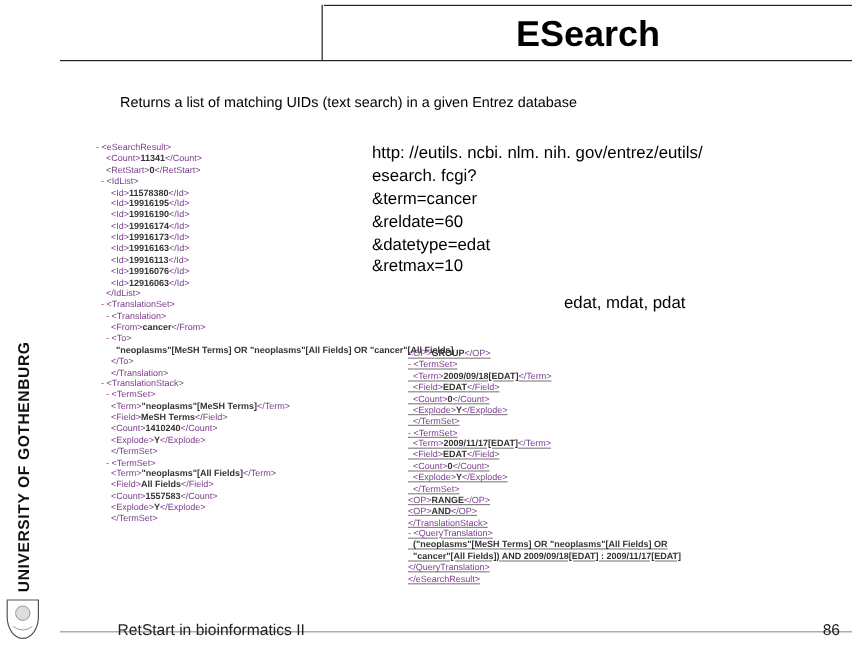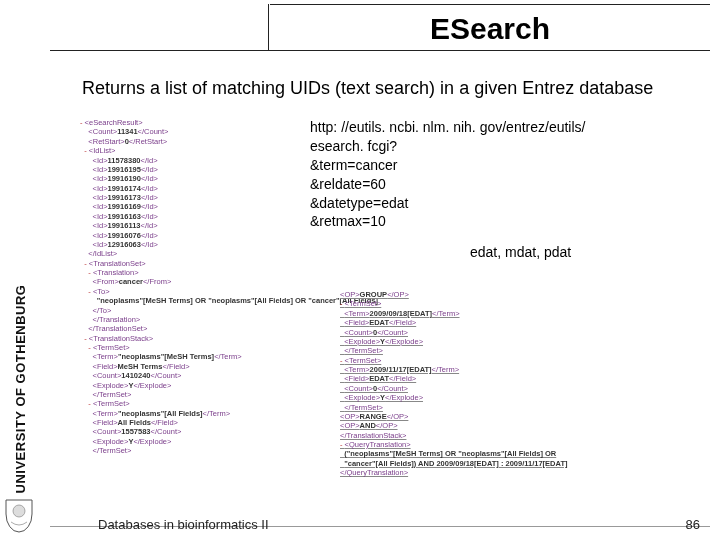--- a/index.html
+++ b/index.html
@@ -62,22 +62,22 @@
   }
   .header .vline {
     position: absolute;
     left: 228px;
     top: 4px;
     height: 46px;
     border-left: 1px solid #222;
   }
   .subtitle {
     position: absolute;
-    left: 82px; top: 78px;
-    font-size: 18px;
+    left: 100px; top: 78px;
+    font-size: 12px;
     color: #000;
   }
   .xml-left {
     position: absolute;
     left: 80px;
     top: 118px;
     font-family: "Arial", sans-serif;
     font-size: 7.5px;
     line-height: 1.25;
     color: #888;
@@ -162,34 +162,32 @@
 <div class="xml-left" id="xml-left">
     <div><span class="dash">- </span><span class="tag">&lt;eSearchResult&gt;</span></div>
     <div>&nbsp;&nbsp;&nbsp;&nbsp;<span class="tag">&lt;Count&gt;</span><span class="txt">11341</span><span class="tag">&lt;/Count&gt;</span></div>
     <div>&nbsp;&nbsp;&nbsp;&nbsp;<span class="tag">&lt;RetStart&gt;</span><span class="txt">0</span><span class="tag">&lt;/RetStart&gt;</span></div>
     <div>&nbsp;&nbsp;<span class="dash">- </span><span class="tag">&lt;IdList&gt;</span></div>
     <div>&nbsp;&nbsp;&nbsp;&nbsp;&nbsp;&nbsp;<span class="tag">&lt;Id&gt;</span><span class="txt">11578380</span><span class="tag">&lt;/Id&gt;</span></div>
     <div>&nbsp;&nbsp;&nbsp;&nbsp;&nbsp;&nbsp;<span class="tag">&lt;Id&gt;</span><span class="txt">19916195</span><span class="tag">&lt;/Id&gt;</span></div>
     <div>&nbsp;&nbsp;&nbsp;&nbsp;&nbsp;&nbsp;<span class="tag">&lt;Id&gt;</span><span class="txt">19916190</span><span class="tag">&lt;/Id&gt;</span></div>
     <div>&nbsp;&nbsp;&nbsp;&nbsp;&nbsp;&nbsp;<span class="tag">&lt;Id&gt;</span><span class="txt">19916174</span><span class="tag">&lt;/Id&gt;</span></div>
     <div>&nbsp;&nbsp;&nbsp;&nbsp;&nbsp;&nbsp;<span class="tag">&lt;Id&gt;</span><span class="txt">19916173</span><span class="tag">&lt;/Id&gt;</span></div>
-    <div>&nbsp;&nbsp;&nbsp;&nbsp;&nbsp;&nbsp;<span class="tag">&lt;Id&gt;</span><span class="txt">19916169</span><span class="tag">&lt;/Id&gt;</span></div>
     <div>&nbsp;&nbsp;&nbsp;&nbsp;&nbsp;&nbsp;<span class="tag">&lt;Id&gt;</span><span class="txt">19916163</span><span class="tag">&lt;/Id&gt;</span></div>
     <div>&nbsp;&nbsp;&nbsp;&nbsp;&nbsp;&nbsp;<span class="tag">&lt;Id&gt;</span><span class="txt">19916113</span><span class="tag">&lt;/Id&gt;</span></div>
     <div>&nbsp;&nbsp;&nbsp;&nbsp;&nbsp;&nbsp;<span class="tag">&lt;Id&gt;</span><span class="txt">19916076</span><span class="tag">&lt;/Id&gt;</span></div>
     <div>&nbsp;&nbsp;&nbsp;&nbsp;&nbsp;&nbsp;<span class="tag">&lt;Id&gt;</span><span class="txt">12916063</span><span class="tag">&lt;/Id&gt;</span></div>
     <div>&nbsp;&nbsp;&nbsp;&nbsp;<span class="tag">&lt;/IdList&gt;</span></div>
     <div>&nbsp;&nbsp;<span class="dash">- </span><span class="tag">&lt;TranslationSet&gt;</span></div>
     <div>&nbsp;&nbsp;&nbsp;&nbsp;<span class="dash">- </span><span class="tag">&lt;Translation&gt;</span></div>
     <div>&nbsp;&nbsp;&nbsp;&nbsp;&nbsp;&nbsp;<span class="tag">&lt;From&gt;</span><span class="txt">cancer</span><span class="tag">&lt;/From&gt;</span></div>
     <div>&nbsp;&nbsp;&nbsp;&nbsp;<span class="dash">- </span><span class="tag">&lt;To&gt;</span></div>
     <div>&nbsp;&nbsp;&nbsp;&nbsp;&nbsp;&nbsp;&nbsp;&nbsp;<span class="txt">"neoplasms"[MeSH Terms] OR "neoplasms"[All Fields] OR "cancer"[All Fields]</span></div>
     <div>&nbsp;&nbsp;&nbsp;&nbsp;&nbsp;&nbsp;<span class="tag">&lt;/To&gt;</span></div>
     <div>&nbsp;&nbsp;&nbsp;&nbsp;&nbsp;&nbsp;<span class="tag">&lt;/Translation&gt;</span></div>
-    <div>&nbsp;&nbsp;&nbsp;&nbsp;<span class="tag">&lt;/TranslationSet&gt;</span></div>
     <div>&nbsp;&nbsp;<span class="dash">- </span><span class="tag">&lt;TranslationStack&gt;</span></div>
     <div>&nbsp;&nbsp;&nbsp;&nbsp;<span class="dash">- </span><span class="tag">&lt;TermSet&gt;</span></div>
     <div>&nbsp;&nbsp;&nbsp;&nbsp;&nbsp;&nbsp;<span class="tag">&lt;Term&gt;</span><span class="txt">"neoplasms"[MeSH Terms]</span><span class="tag">&lt;/Term&gt;</span></div>
     <div>&nbsp;&nbsp;&nbsp;&nbsp;&nbsp;&nbsp;<span class="tag">&lt;Field&gt;</span><span class="txt">MeSH Terms</span><span class="tag">&lt;/Field&gt;</span></div>
     <div>&nbsp;&nbsp;&nbsp;&nbsp;&nbsp;&nbsp;<span class="tag">&lt;Count&gt;</span><span class="txt">1410240</span><span class="tag">&lt;/Count&gt;</span></div>
     <div>&nbsp;&nbsp;&nbsp;&nbsp;&nbsp;&nbsp;<span class="tag">&lt;Explode&gt;</span><span class="txt">Y</span><span class="tag">&lt;/Explode&gt;</span></div>
     <div>&nbsp;&nbsp;&nbsp;&nbsp;&nbsp;&nbsp;<span class="tag">&lt;/TermSet&gt;</span></div>
     <div>&nbsp;&nbsp;&nbsp;&nbsp;<span class="dash">- </span><span class="tag">&lt;TermSet&gt;</span></div>
     <div>&nbsp;&nbsp;&nbsp;&nbsp;&nbsp;&nbsp;<span class="tag">&lt;Term&gt;</span><span class="txt">"neoplasms"[All Fields]</span><span class="tag">&lt;/Term&gt;</span></div>
     <div>&nbsp;&nbsp;&nbsp;&nbsp;&nbsp;&nbsp;<span class="tag">&lt;Field&gt;</span><span class="txt">All Fields</span><span class="tag">&lt;/Field&gt;</span></div>
@@ -223,19 +221,20 @@
     <div>&nbsp;&nbsp;<span class="tag">&lt;Count&gt;</span><span class="txt">0</span><span class="tag">&lt;/Count&gt;</span></div>
     <div>&nbsp;&nbsp;<span class="tag">&lt;Explode&gt;</span><span class="txt">Y</span><span class="tag">&lt;/Explode&gt;</span></div>
     <div>&nbsp;&nbsp;<span class="tag">&lt;/TermSet&gt;</span></div>
     <div><span class="tag">&lt;OP&gt;</span><span class="txt">RANGE</span><span class="tag">&lt;/OP&gt;</span></div>
     <div><span class="tag">&lt;OP&gt;</span><span class="txt">AND</span><span class="tag">&lt;/OP&gt;</span></div>
     <div><span class="tag">&lt;/TranslationStack&gt;</span></div>
     <div><span class="dash">- </span><span class="tag">&lt;QueryTranslation&gt;</span></div>
     <div>&nbsp;&nbsp;<span class="txt">("neoplasms"[MeSH Terms] OR "neoplasms"[All Fields] OR</span></div>
     <div>&nbsp;&nbsp;<span class="txt">"cancer"[All Fields]) AND 2009/09/18[EDAT] : 2009/11/17[EDAT]</span></div>
     <div><span class="tag">&lt;/QueryTranslation&gt;</span></div>
+    <div><span class="tag">&lt;/eSearchResult&gt;</span></div>
   </div>
 
 <div class="footer">
   <div class="rule"></div>
-  <div class="ftext">Databases in bioinformatics II</div>
+  <div class="ftext">RetStart in bioinformatics II</div>
   <div class="pagenum">86</div>
 </div>
 
 </body></html>

